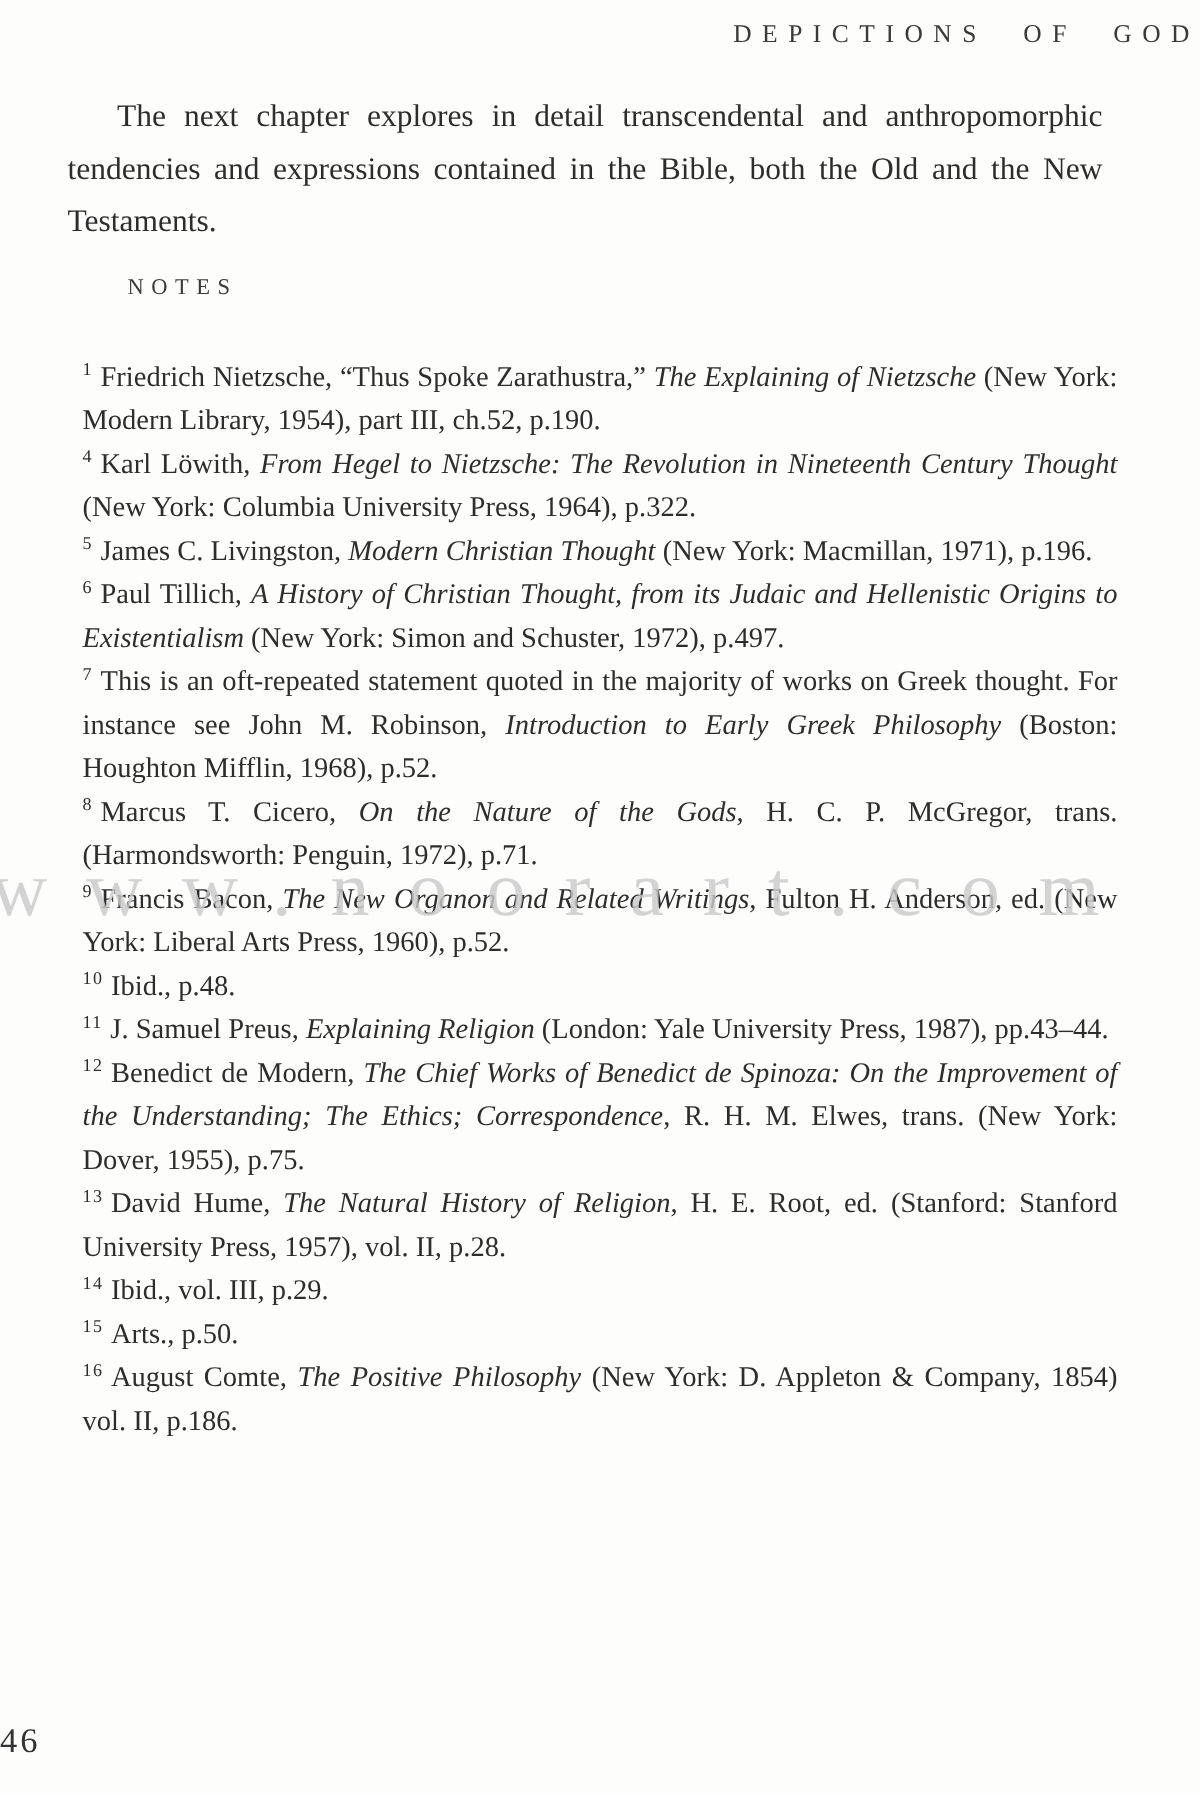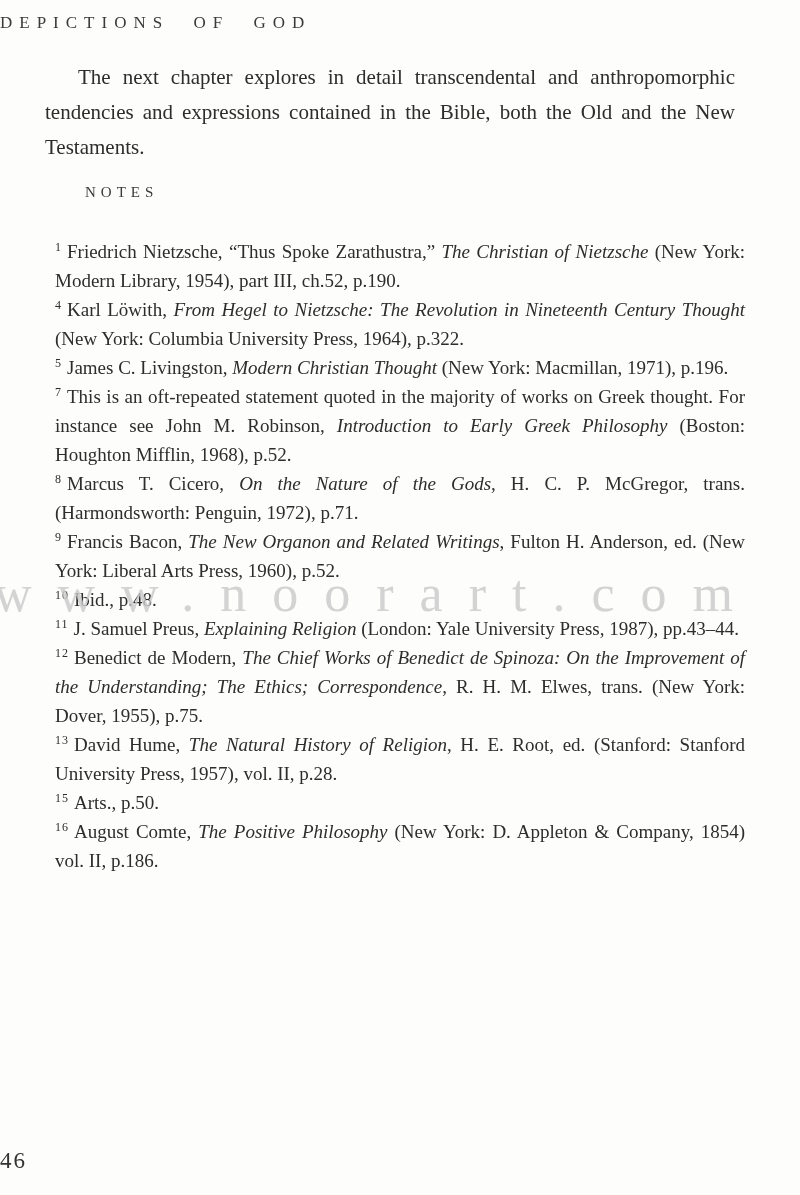--- a/index.html
+++ b/index.html
@@ -14,21 +14,21 @@
     background: #fdfdfc;
     overflow: hidden;
     font-family: "Liberation Serif", serif;
     color: #2d2d2d;
   }
   .running-header {
     position: absolute;
     top: 13px;
     left: 0;
     width: 100%;
-    text-align: left;
+    text-align: right;
     font-size: 17px;
     letter-spacing: 7px;
     word-spacing: 13px;
     color: #3a3a3a;
     z-index: 1;
   }
   .intro {
     position: absolute;
     top: 60px;
     left: 45px;
@@ -104,30 +104,32 @@
 <body>
 
 <div class="page">
   <div class="running-header">DEPICTIONS OF GOD</div>
 
   <p class="intro">The next chapter explores in detail transcendental and anthropomorphic tendencies and expressions contained in the Bible, both the Old and the New Testaments.</p>
 
   <h2 class="notes-heading">NOTES</h2>
 
   <div class="notes" id="notes">
-      <p class="note"><sup>1</sup><span>Friedrich Nietzsche, “Thus Spoke Zarathustra,” </span><em>The Christian of Nietzsche</em><span> (New York: Modern Library, 1954), part III, ch.52, p.190.</span></p>
+      <p class="note"><sup>1</sup><span>Friedrich Nietzsche, “Thus Spoke Zarathustra,” </span><em>The Explaining of Nietzsche</em><span> (New York: Modern Library, 1954), part III, ch.52, p.190.</span></p>
       <p class="note"><sup>4</sup><span>Karl Löwith, </span><em>From Hegel to Nietzsche: The Revolution in Nineteenth Century Thought</em><span> (New York: Columbia University Press, 1964), p.322.</span></p>
       <p class="note"><sup>5</sup><span>James C. Livingston, </span><em>Modern Christian Thought</em><span> (New York: Macmillan, 1971), p.196.</span></p>
+      <p class="note"><sup>6</sup><span>Paul Tillich, </span><em>A History of Christian Thought, from its Judaic and Hellenistic Origins to Existentialism</em><span> (New York: Simon and Schuster, 1972), p.497.</span></p>
       <p class="note"><sup>7</sup><span>This is an oft-repeated statement quoted in the majority of works on Greek thought. For instance see John M. Robinson, </span><em>Introduction to Early Greek Philosophy</em><span> (Boston: Houghton Mifflin, 1968), p.52.</span></p>
       <p class="note"><sup>8</sup><span>Marcus T. Cicero, </span><em>On the Nature of the Gods</em><span>, H. C. P. McGregor, trans. (Harmondsworth: Penguin, 1972), p.71.</span></p>
       <p class="note"><sup>9</sup><span>Francis Bacon, </span><em>The New Organon and Related Writings</em><span>, Fulton H. Anderson, ed. (New York: Liberal Arts Press, 1960), p.52.</span></p>
       <p class="note"><sup>10</sup><span>Ibid., p.48.</span></p>
       <p class="note"><sup>11</sup><span>J. Samuel Preus, </span><em>Explaining Religion</em><span> (London: Yale University Press, 1987), pp.43–44.</span></p>
       <p class="note"><sup>12</sup><span>Benedict de Modern, </span><em>The Chief Works of Benedict de Spinoza: On the Improvement of the Understanding; The Ethics; Correspondence</em><span>, R. H. M. Elwes, trans. (New York: Dover, 1955), p.75.</span></p>
       <p class="note"><sup>13</sup><span>David Hume, </span><em>The Natural History of Religion</em><span>, H. E. Root, ed. (Stanford: Stanford University Press, 1957), vol. II, p.28.</span></p>
+      <p class="note"><sup>14</sup><span>Ibid., vol. III, p.29.</span></p>
       <p class="note"><sup>15</sup><span>Arts., p.50.</span></p>
       <p class="note"><sup>16</sup><span>August Comte, </span><em>The Positive Philosophy</em><span> (New York: D. Appleton &amp; Company, 1854) vol. II, p.186.</span></p>
     </div>
 
   <div class="watermark">www.noorart.com</div>
 
   <div class="page-number">46</div>
 </div>
 
 </body></html>

